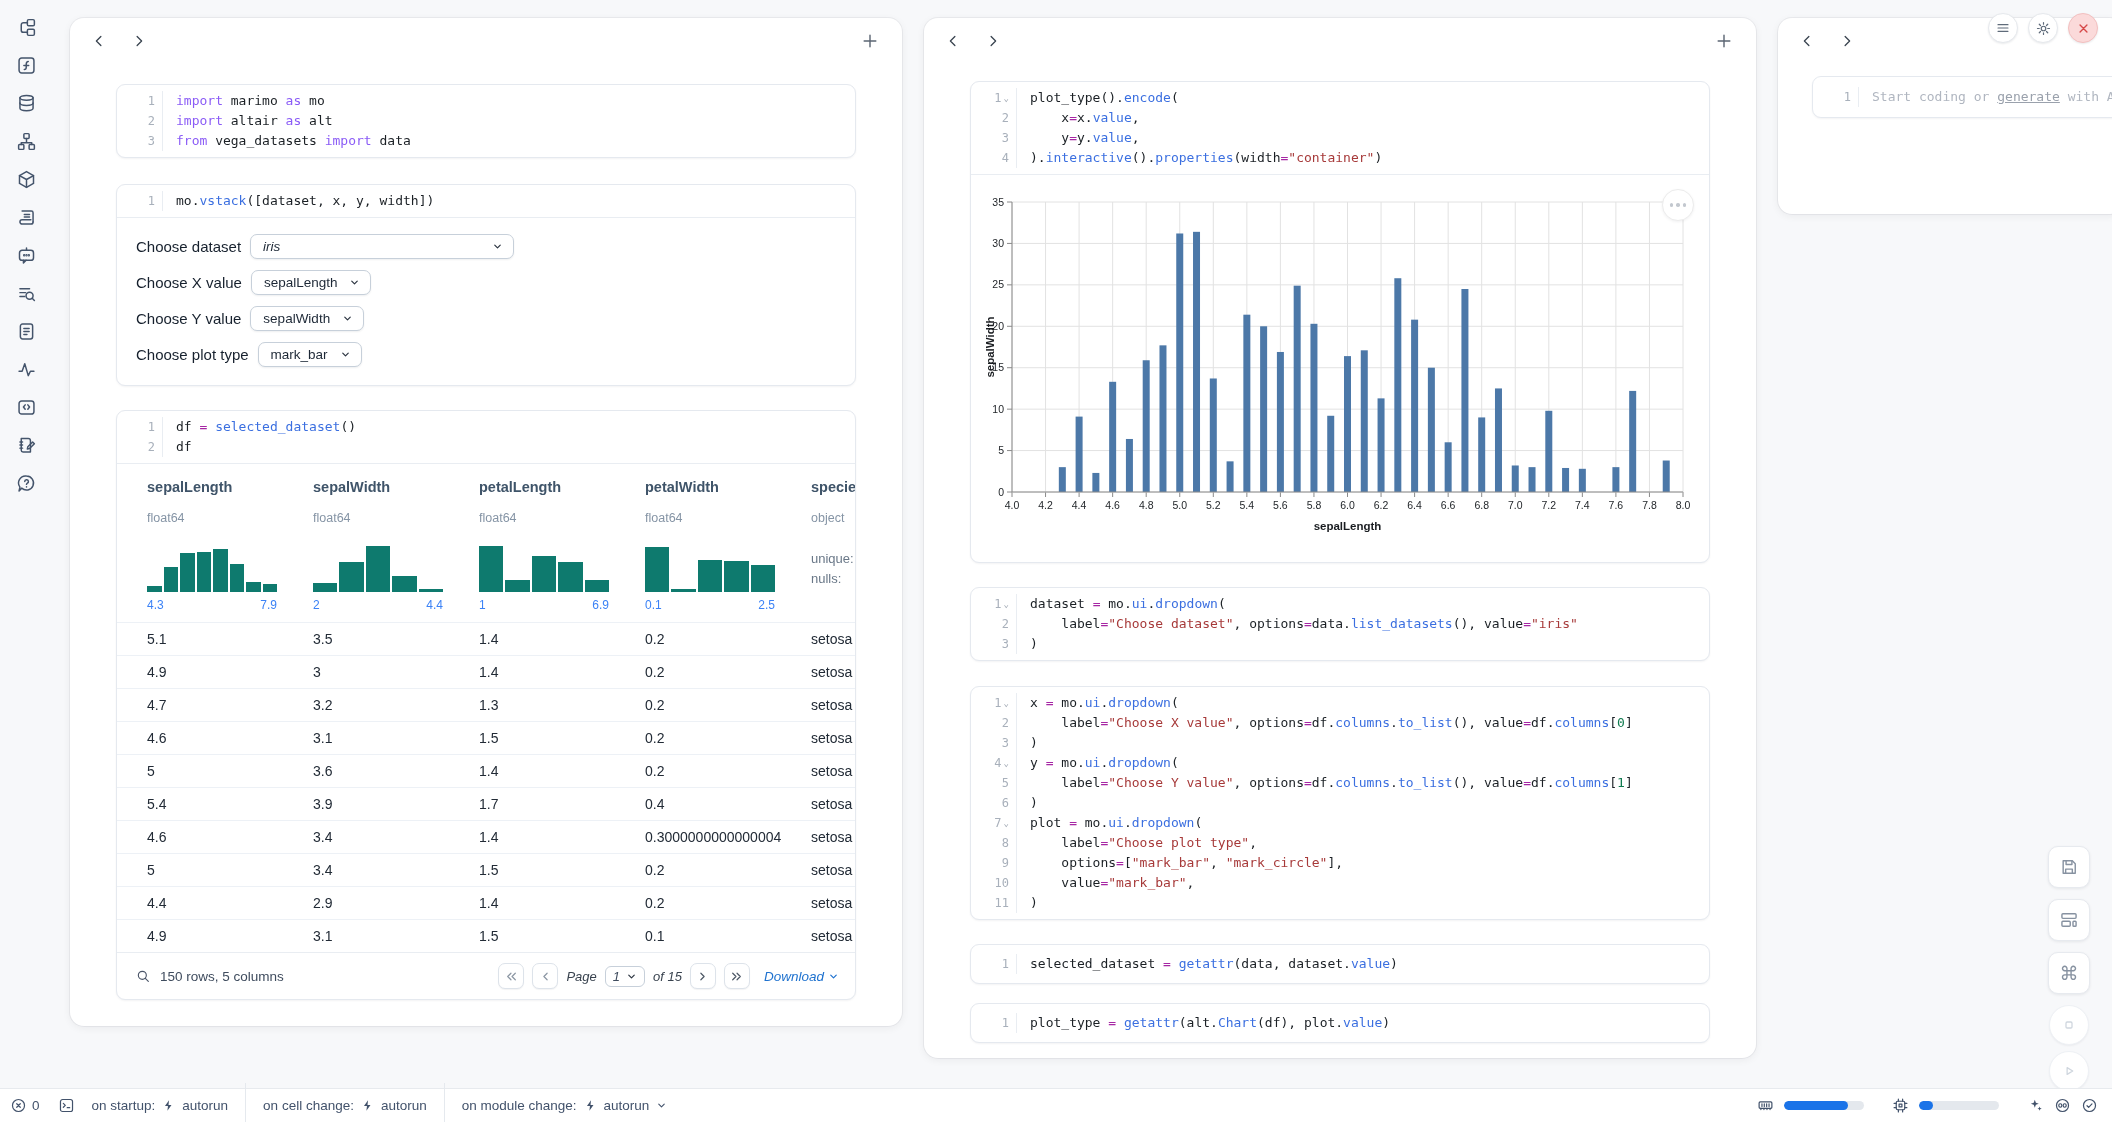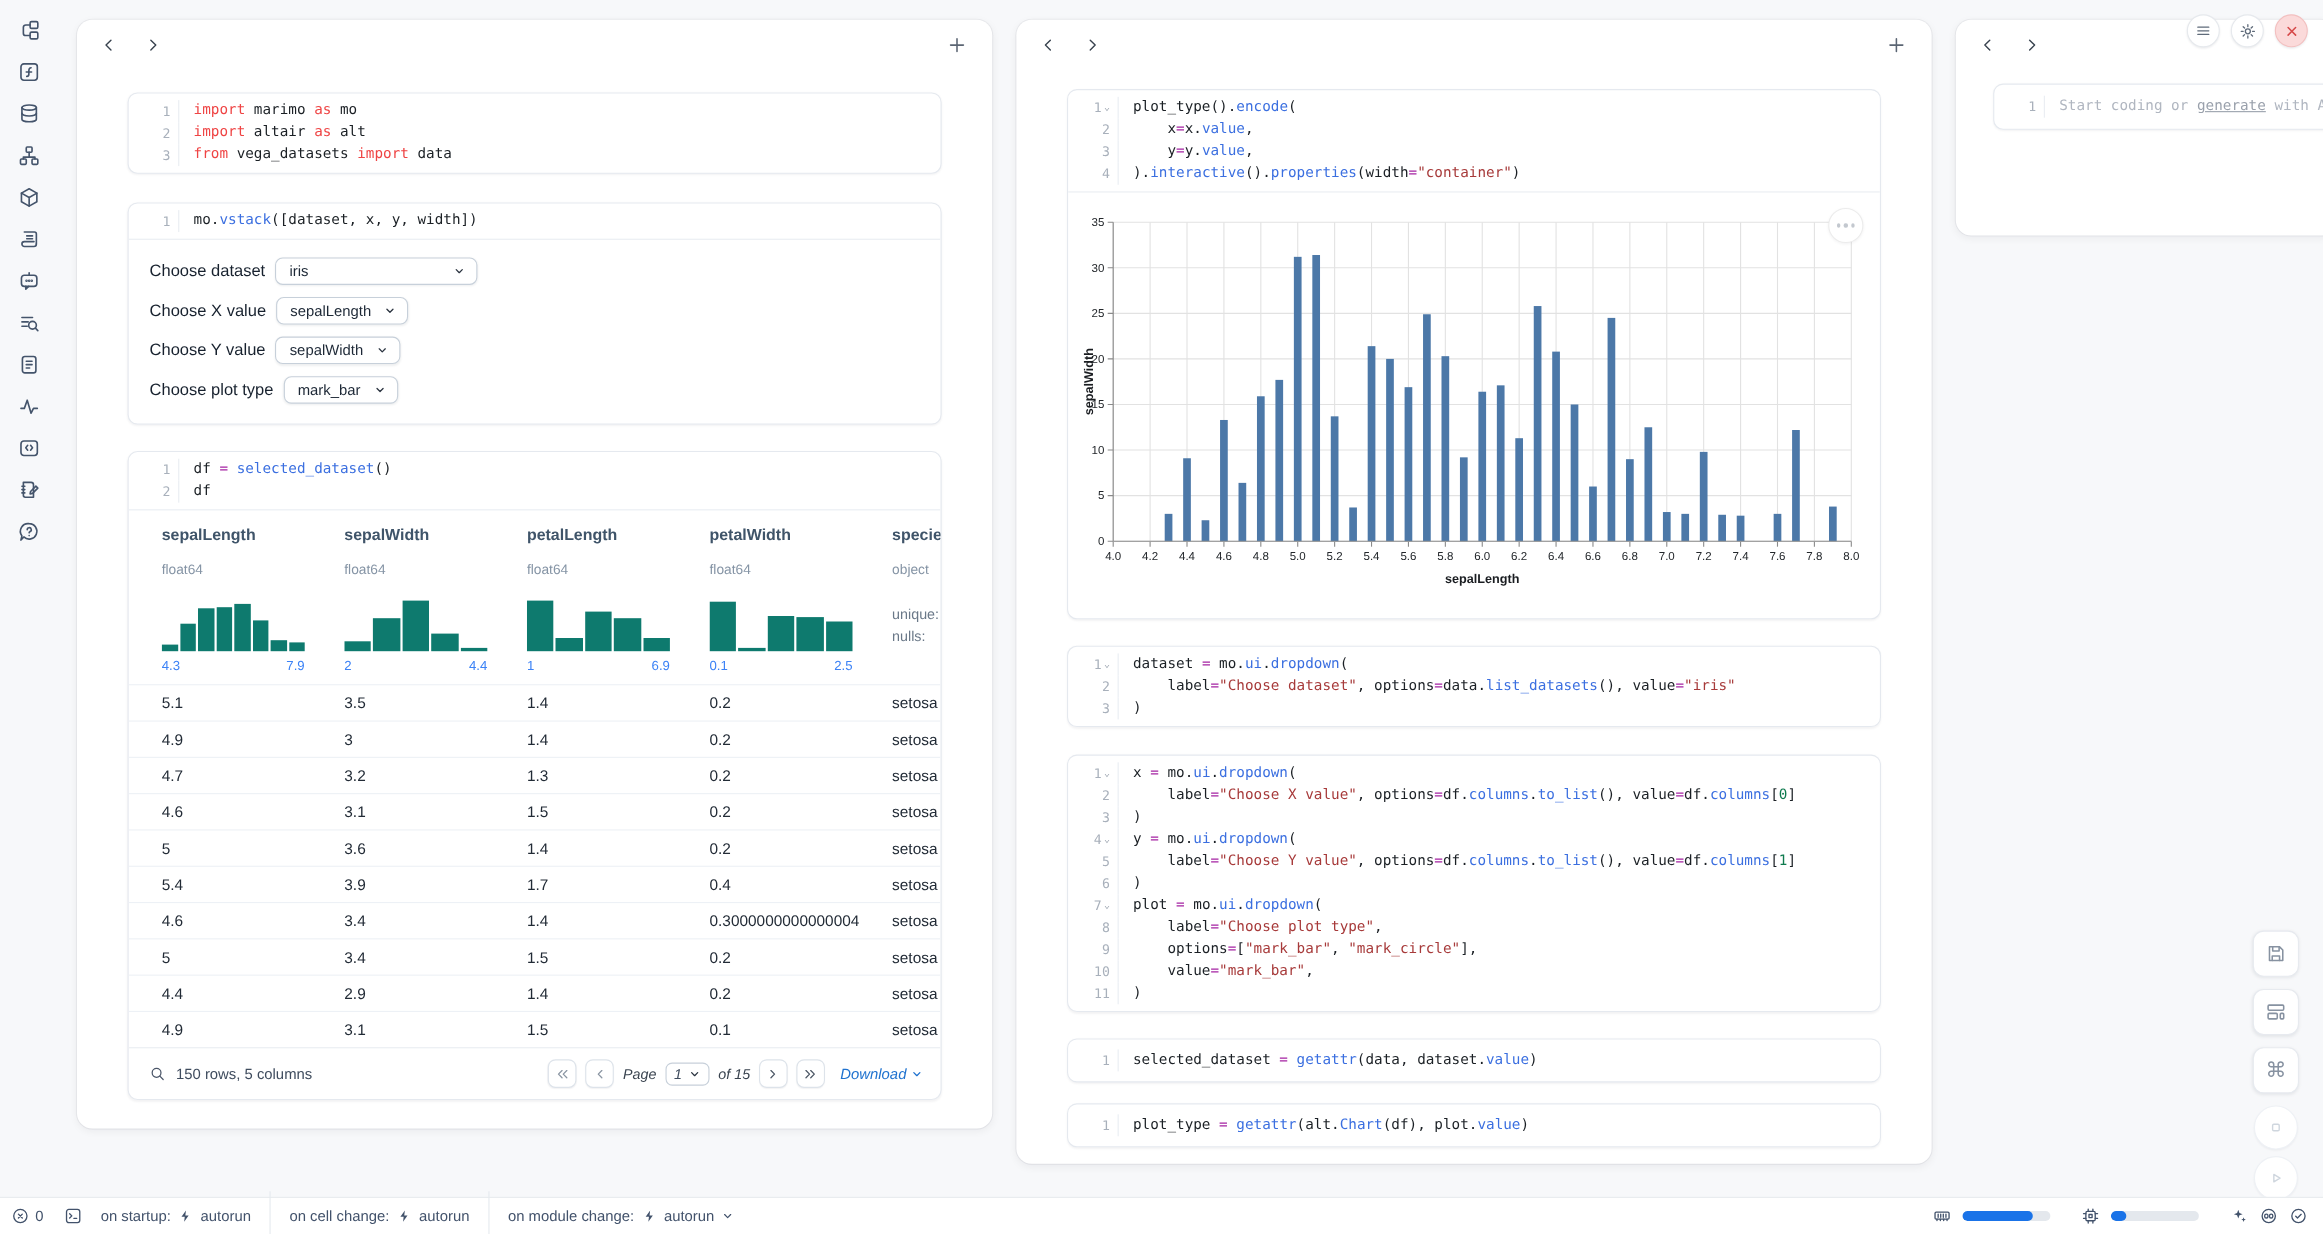--- a/index.html
+++ b/index.html
@@ -27,32 +27,32 @@
   
   .cell { position:relative; margin-left:46px; width:740px; background:#fff;
           border:1px solid #e5e9ef; border-radius:9px; box-shadow:0 1px 2px rgba(16,24,40,.05); overflow:hidden; }
   .code { padding:6px 0; }
   .cm-line { display:flex; height:20px; line-height:20px;
              font-family:"DejaVu Sans Mono", monospace; font-size:13px; white-space:pre; }
   .cm-gut { flex:none; width:46px; display:flex; justify-content:flex-end; align-items:center;
             padding-right:7px; color:#a8b0bb; border-right:1px solid #e9edf2; font-size:12px; gap:2px; }
   .cm-fold { font-size:9px; color:#98a1ad; }
   .cm-code { padding-left:13px; }
-  .tk-p { color:#1b2025; } .tk-k { color:#ef4444; } .tk-o { color:#a626a4; }
+  .tk-p { color:#1b2025; } .tk-k { color:#8b5cf6; } .tk-o { color:#a626a4; }
   .tk-f { color:#3b6fe0; } .tk-s { color:#a73a3a; } .tk-n { color:#0e7a4e; }
   .out { border-top:1px solid #e9edf2; }
 
   
   .controls { padding:15px 0 17px 19px; }
   .ctl-row { display:flex; align-items:center; gap:9px; height:27px; margin-bottom:9px; font-size:15px; color:#17212e; }
   .ctl-row:last-child { margin-bottom:0; }
   .fselect { display:inline-flex; align-items:center; justify-content:space-between; gap:12px;
              border:1px solid #c7d0da; border-radius:7px; background:#fff; cursor:pointer;
              box-shadow:0 1px 2px rgba(16,24,40,.07); padding:4px 10px 4px 12px; font-size:13.5px; color:#1d2836; }
-  .fselect.wide { width:184px; }
+  .fselect.wide { width:264px;font-style:italic; }
   .chev-sm { width:11px; height:11px; color:#2b3440; flex:none; }
 
   
   .thead { display:flex; padding:15px 0 10px 30px; }
   .thcol { flex:none; width:166px; overflow:hidden; }
   .th-name { font-weight:bold; font-size:14.5px; color:#3f5469; white-space:nowrap; }
   .th-type { font-size:12.5px; color:#8594a5; margin-top:16px; white-space:nowrap; }
   .hist { display:flex; align-items:flex-end; gap:2px; height:54px; width:130px; margin-top:13px; }
   .hist .hbar { flex:1; background:#0e7a6e; }
   .minmax { display:flex; justify-content:space-between; width:130px; margin-top:6px;

